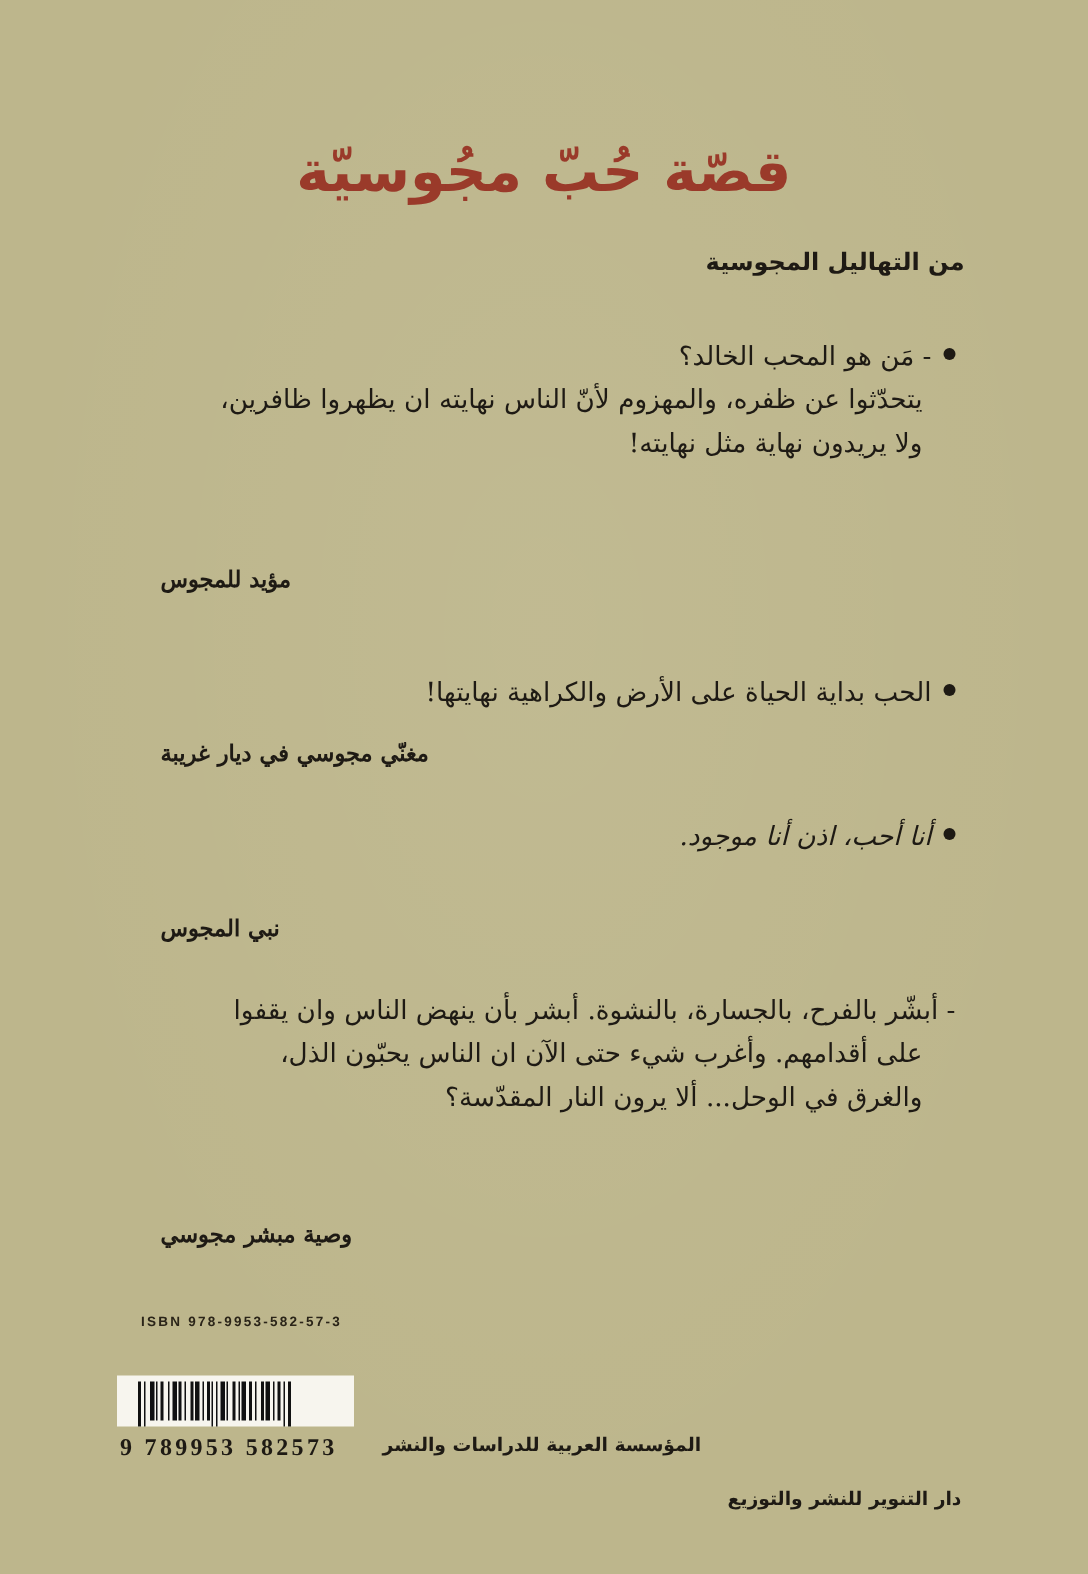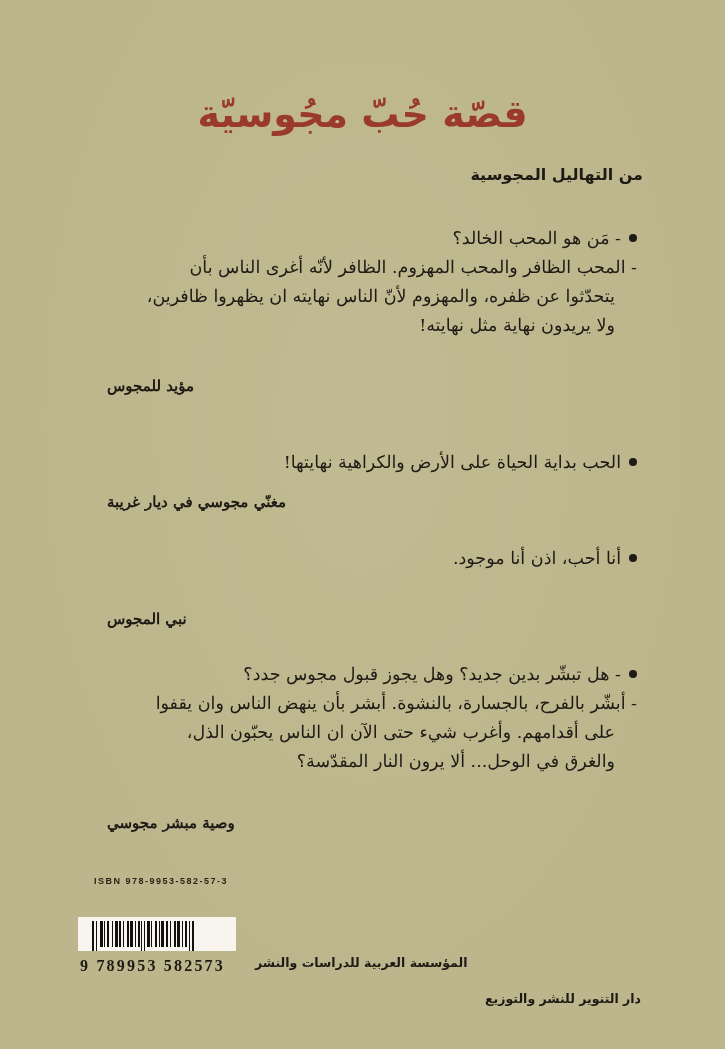--- a/index.html
+++ b/index.html
@@ -138,38 +138,36 @@
 <body>
 
 <div class="page">
 
   <div class="title">قصّة حُبّ مجُوسيّة</div>
 
   <div class="subtitle">من التهاليل المجوسية</div>
 
   <div class="block" style="top:224px;">
     <span class="quote-line"><span class="bullet"></span><span>- مَن هو المحب الخالد؟</span></span>
-    <span class="quote-line">- المحب الظافر والمحب المهزوم. الظافر لأنّه أغرى الناس بأن</span>
     <span class="quote-line" style="padding-right:22px;">يتحدّثوا عن ظفره، والمهزوم لأنّ الناس نهايته ان يظهروا ظافرين،</span>
     <span class="quote-line" style="padding-right:22px;">ولا يريدون نهاية مثل نهايته!</span>
   </div>
   <div class="attribution" style="top:377px;">مؤيد للمجوس</div>
 
   <div class="block" style="top:448px;">
     <span class="quote-line"><span class="bullet"></span><span>الحب بداية الحياة على الأرض والكراهية نهايتها!</span></span>
   </div>
   <div class="attribution" style="top:493px;">مغنّي مجوسي في ديار غريبة</div>
 
-  <div class="block" style="top:544px;">
+  <div class="block" style="top:544px;font-style:italic;">
     <span class="quote-line"><span class="bullet"></span><span>أنا أحب، اذن أنا موجود.</span></span>
   </div>
   <div class="attribution" style="top:610px;">نبي المجوس</div>
 
   <div class="block" style="top:660px;">
-    <span class="quote-line"><span class="bullet"></span><span>- هل تبشّر بدين جديد؟ وهل يجوز قبول مجوس جدد؟</span></span>
     <span class="quote-line">- أبشّر بالفرح، بالجسارة، بالنشوة. أبشر بأن ينهض الناس وان يقفوا</span>
     <span class="quote-line" style="padding-right:22px;">على أقدامهم. وأغرب شيء حتى الآن ان الناس يحبّون الذل،</span>
     <span class="quote-line" style="padding-right:22px;text-align:right;">والغرق في الوحل... ألا يرون النار المقدّسة؟</span>
   </div>
   <div class="attribution" style="top:814px;">وصية مبشر مجوسي</div>
 
   <div class="isbn-label">ISBN 978-9953-582-57-3</div>
   <div class="barcode-box">
     <div class="barcode">
       <span class="long" style="width:2px"></span>

